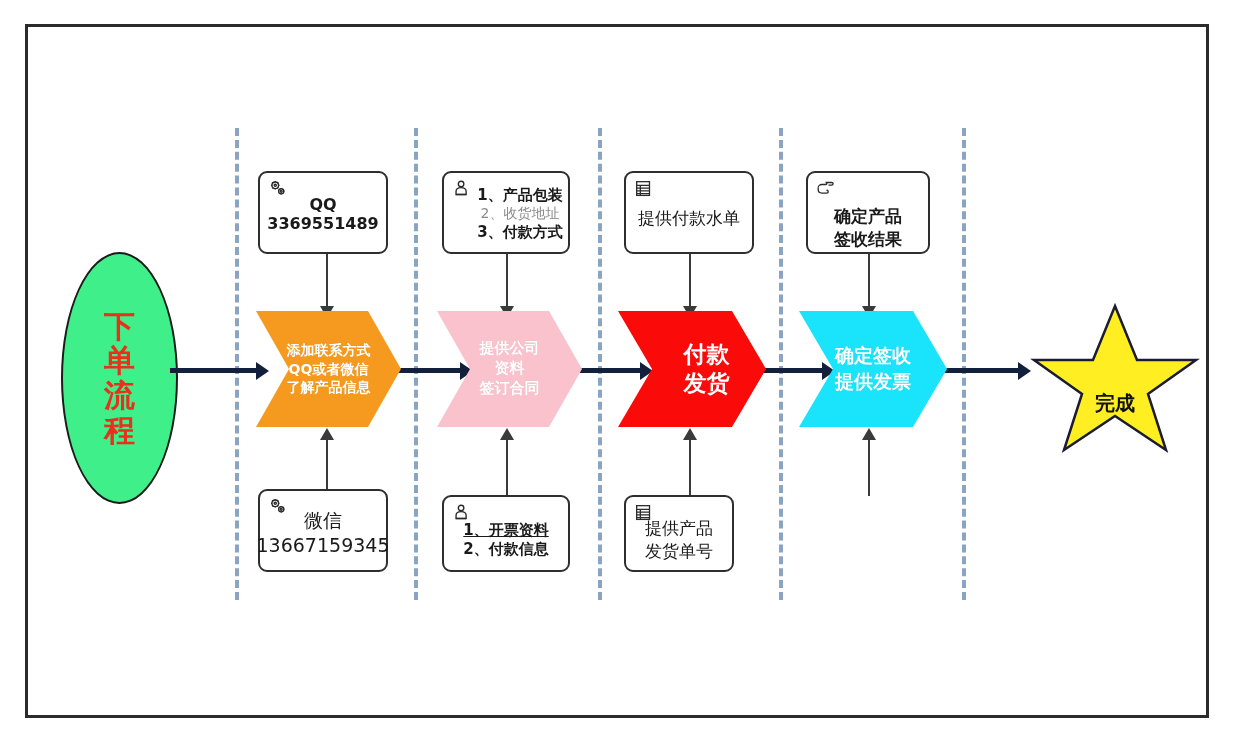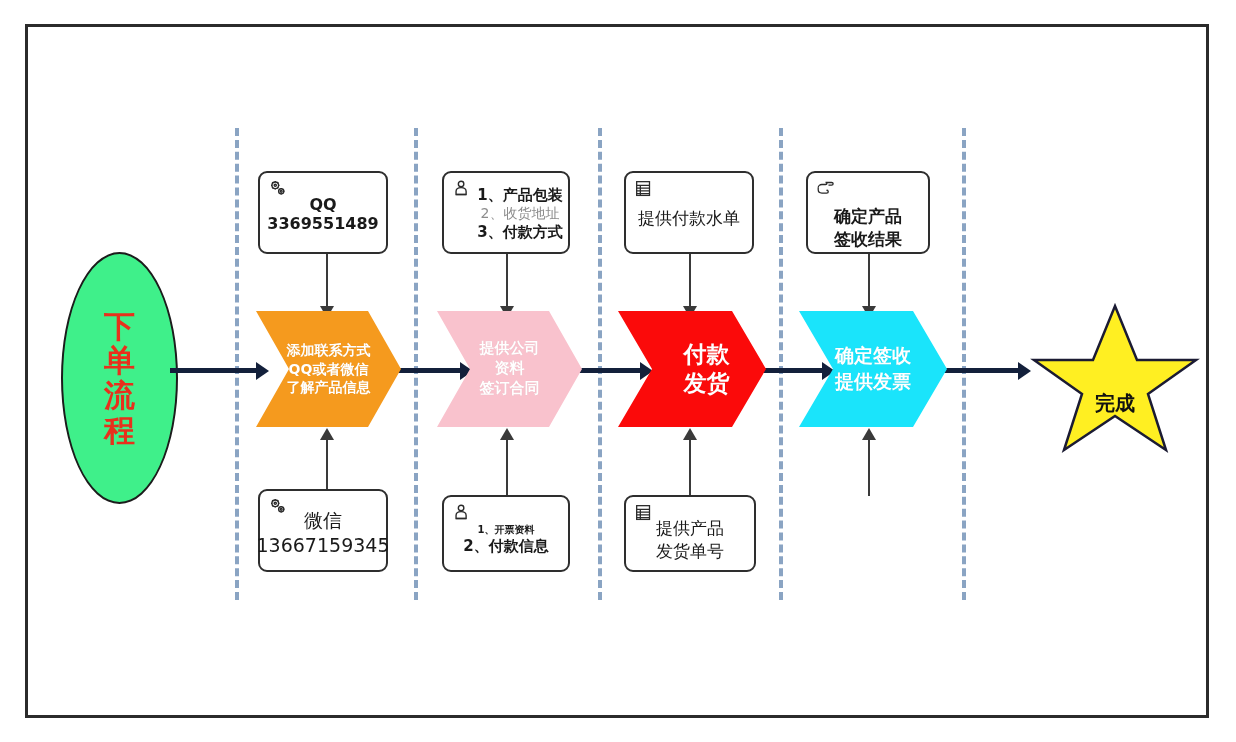--- a/index.html
+++ b/index.html
@@ -184,21 +184,21 @@
     <span class="icon">
       <svg viewBox="0 0 24 24" width="22" height="22">
         <g fill="none" stroke="#2a2a2a" stroke-width="1.5">
           <circle cx="11" cy="6.5" r="3"></circle>
           <path d="M5.5 18v-3.2c0-2.7 2.4-4.3 5.5-4.3s5.5 1.6 5.5 4.3V18z"></path>
           <path d="M5.5 18h11"></path>
         </g>
       </svg>
     </span>
     <div class="body" style="padding-top:14px;">
-      <div class="line" style="font-weight:bold;font-size:10px;">1、开票资料</div>
+      <div class="line" style="font-weight:bold;font-size:15px;text-decoration:underline;">1、开票资料</div>
       <div class="line" style="font-weight:bold;font-size:15px;">2、付款信息</div>
     </div>
   </div>
 
   <div class="box" style="left:624px;top:171px;width:130px;height:83px;">
     <span class="icon">
       <svg viewBox="0 0 24 24" width="22" height="22">
         <g fill="none" stroke="#2a2a2a" stroke-width="1.4">
           <rect x="4" y="4" width="14" height="15"></rect>
           <path d="M4 8h14M4 11h14M4 14h14M4 17h14M8 8v11"></path>
@@ -219,21 +219,21 @@
       </svg>
     </div>
     <div class="lbl" style="font-size:23px;line-height:1.25;margin-left:29px;">
       <div>付款</div>
       <div>发货</div>
     </div>
   </div>
 
   <div class="varrow-up" style="left:683px;top:428px;"></div>
   <div class="vconn" style="left:689px;top:440px;height:56px;"></div>
-  <div class="box" style="left:624px;top:495px;width:132px;height:77px;">
+  <div class="box" style="left:624px;top:495px;width:110px;height:77px;">
     <span class="icon">
       <svg viewBox="0 0 24 24" width="22" height="22">
         <g fill="none" stroke="#2a2a2a" stroke-width="1.4">
           <rect x="4" y="4" width="14" height="15"></rect>
           <path d="M4 8h14M4 11h14M4 14h14M4 17h14M8 8v11"></path>
         </g>
       </svg>
     </span>
     <div class="body" style="padding-top:14px;">
       <div class="line" style="font-size:17px;">提供产品</div>

